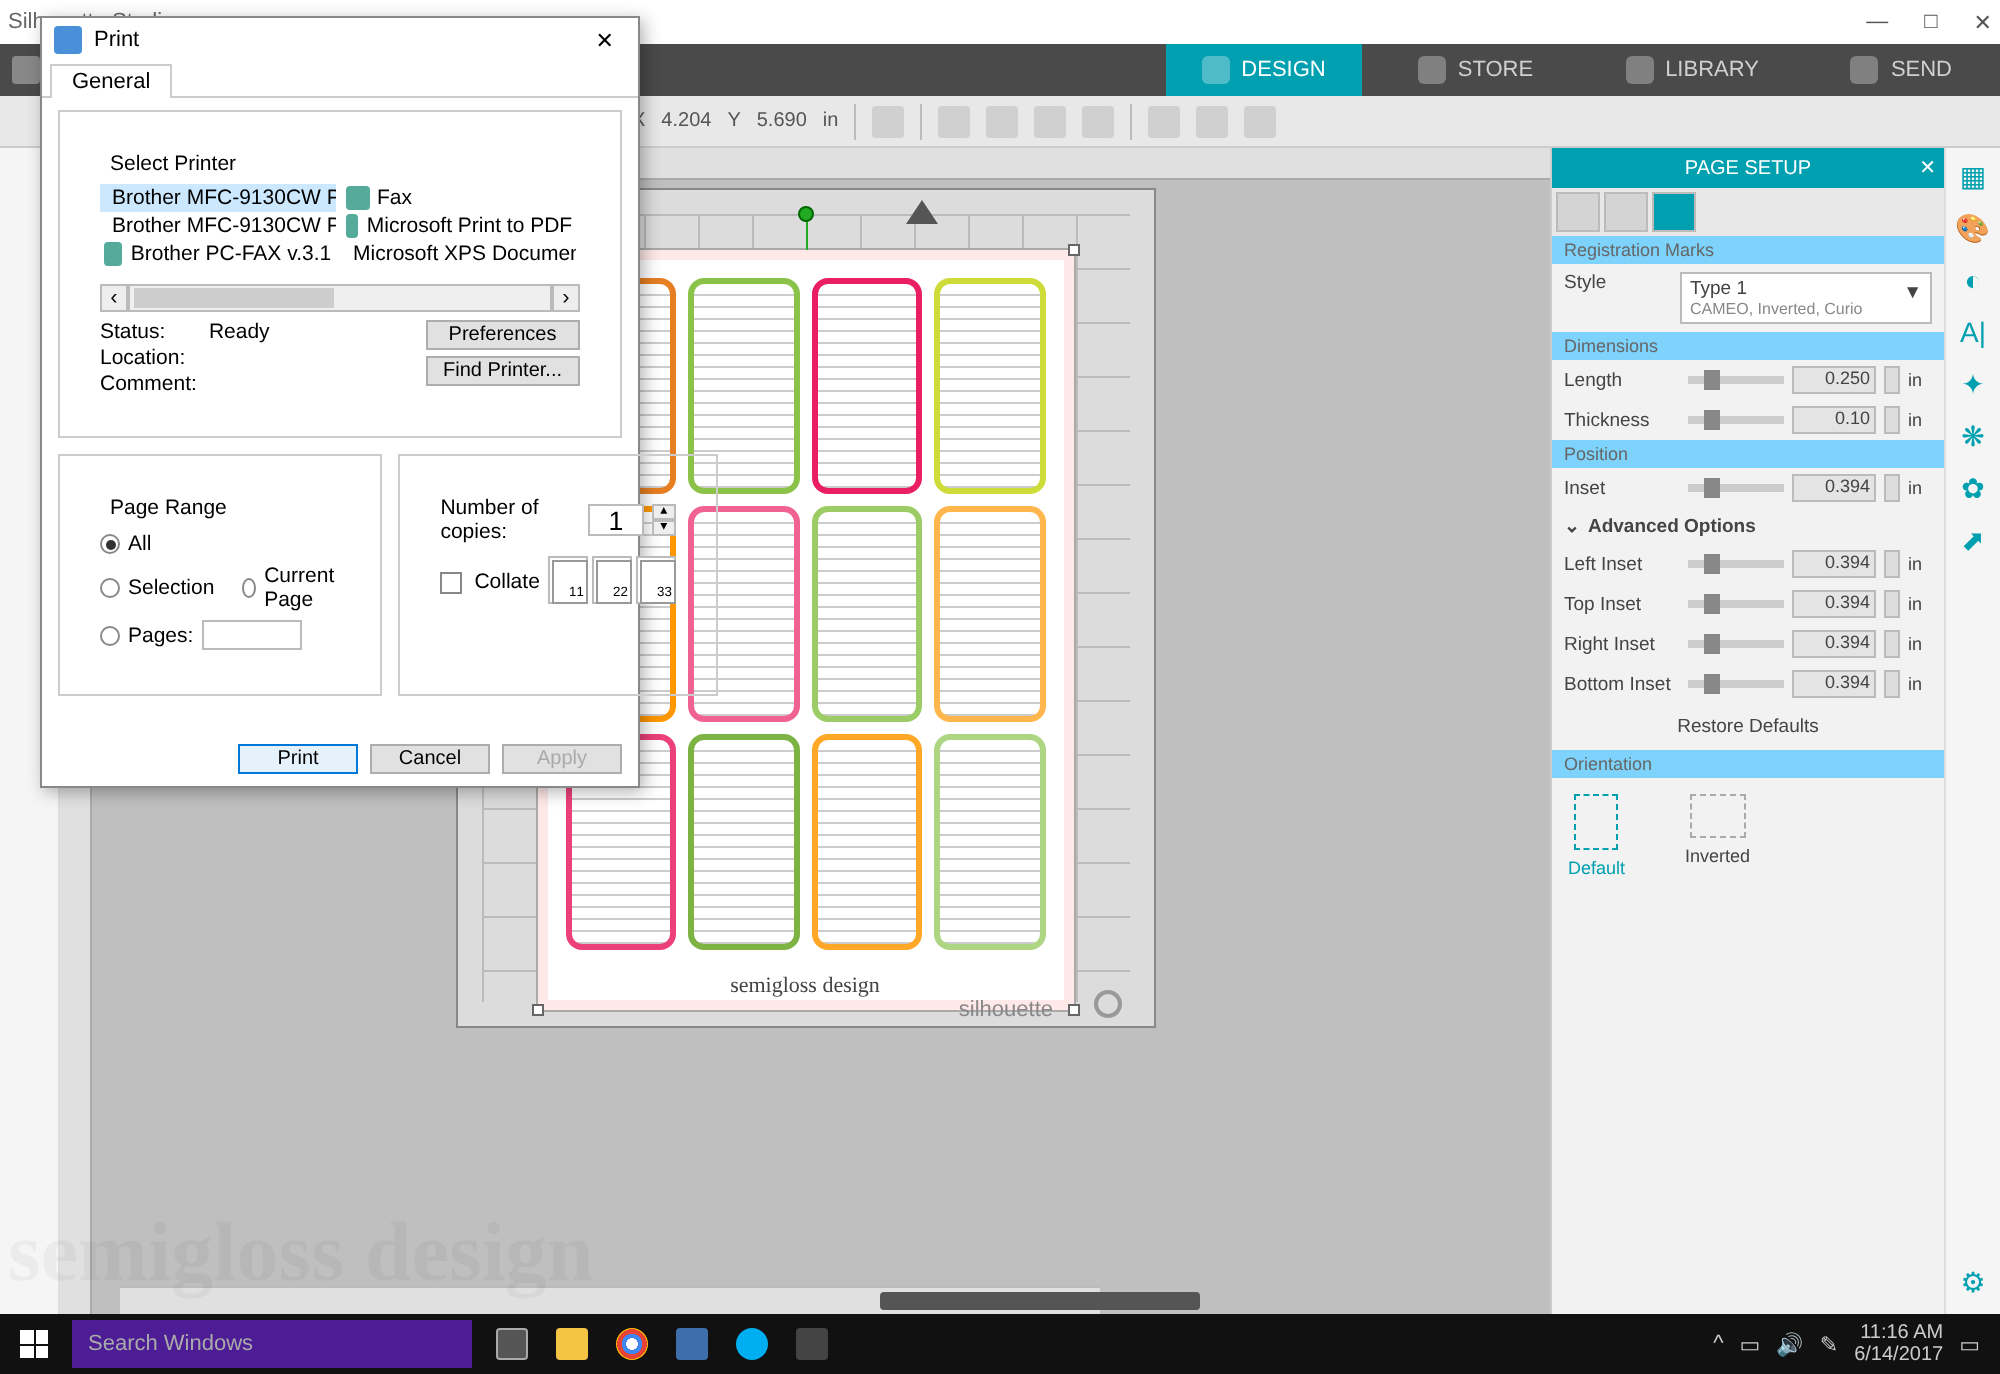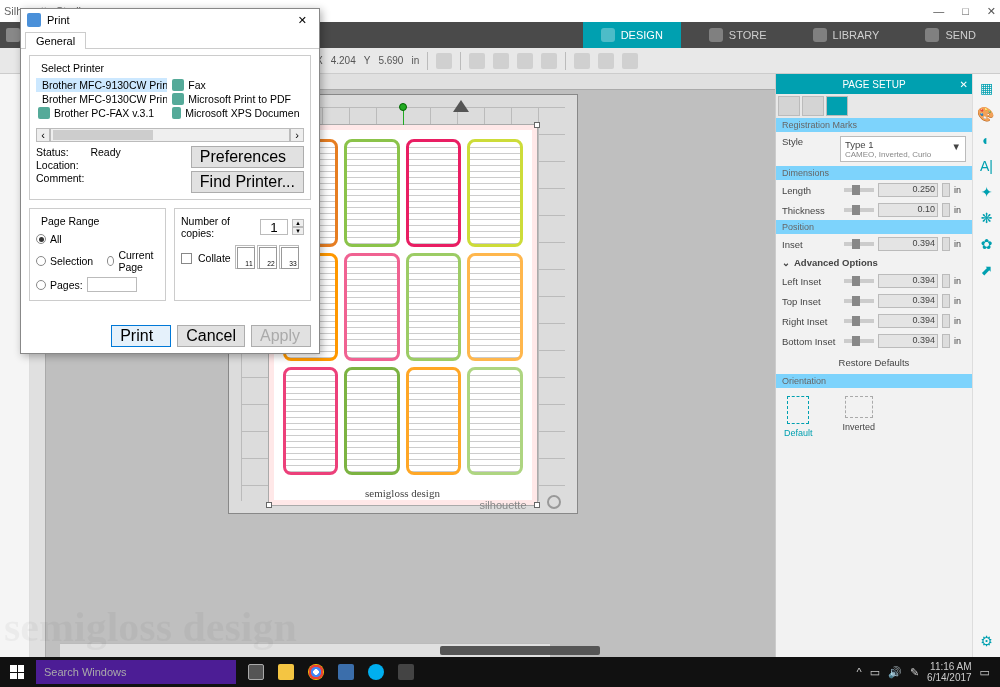--- a/index.html
+++ b/index.html
@@ -44,21 +44,21 @@
 .right-area { width: 225px; display:flex; }
 .right-panel { flex:1; background: #f2f2f2; border-left:1px solid #ccc; display:flex; flex-direction:column; font-size:10px; color:#444; }
 .panel-header { background:#00a0b0; color:#fff; height:20px; display:flex; align-items:center; justify-content:center; font-size:10px; position:relative;}
 .panel-header .x { position:absolute; right:4px; }
 .panel-tabs { height:24px; background:#e8e8e8; display:flex; gap:2px; padding:2px;}
 .panel-tab { width:22px; height:20px; background:#d4d4d4; border:1px solid #bbb;}
 .panel-tab.active { background:#00a0b0;}
 .panel-section-title { background:#7dd3fc; padding:2px 6px; font-size:9px; color:#666;}
 .panel-row { display:flex; align-items:center; padding:3px 6px; gap:4px;}
 .panel-row label { width:58px; font-size:9.5px;}
-.panel-row .val { width:60px; height:14px; background:#e4e4e4; border:1px solid #bbb; font-size:9px; text-align:right; padding-right:2px;}
+.panel-row .val { width:42px; height:14px; background:#e4e4e4; border:1px solid #bbb; font-size:9px; text-align:right; padding-right:2px;}
 .panel-row .slider { flex:1; height:4px; background:#ccc; position:relative;}
 .panel-row .slider::after { content:''; position:absolute; left:8px; top:-3px; width:8px; height:10px; background:#888; }
 .panel-row .spin { width:8px; height:14px; background:#ddd; border:1px solid #bbb;}
 .panel-row .unit { font-size:9px; width:12px;}
 .style-row { display:flex; padding:4px 6px; align-items:flex-start;}
 .style-row label{ width:58px; font-size:9.5px;}
 .style-row .dd { flex:1; border:1px solid #bbb; background:#fff; padding:2px 4px; position:relative; font-size:9.5px;}
 .style-row .dd .sub{ font-size:8px; color:#888;}
 .style-row .dd .caret{position:absolute; right:4px; top:4px;}
 .adv-row { padding:3px 6px; font-size:9.5px; font-weight:bold; display:flex; align-items:center; gap:4px;}
@@ -77,37 +77,37 @@
 .hscroll .thumb { position:absolute; left:380px; width:160px; top:2px; bottom:2px; background:#555; border-radius:2px;}
 
 
 .dialog { position:absolute; top:8px; left:20px; width:300px; background:#fff; border:1px solid #888; box-shadow: 2px 2px 8px rgba(0,0,0,.3); font-size:11px; z-index:100;}
 .dlg-title { height:22px; display:flex; align-items:center; padding:0 6px; background:#fff;}
 .dlg-title .icon { width:14px; height:14px; background:#4a90d9; border-radius:2px; margin-right:6px;}
 .dlg-title .close { margin-left:auto; padding:0 6px;}
 .dlg-tabs { display:flex; border-bottom:1px solid #ccc; padding-left:4px;}
 .dlg-tab { border:1px solid #ccc; border-bottom:none; padding:2px 10px; font-size:11px; background:#fff; position:relative; top:1px;}
 .dlg-body { padding:6px 8px 10px 8px;}
-.group { border:1px solid #ccc; padding:6px; margin-bottom:8px;}
+.group { border:1px solid #ccc; padding:20px; margin-bottom:8px;}
 .group-title { font-size:10.5px; margin:-12px 0 4px 2px; background:#fff; display:inline-block; padding:0 3px;}
 .printer-list { height:48px; border:none; overflow:hidden; font-size:10.5px;}
 .printer-list .col { display:inline-block; vertical-align:top; width:49%;}
 .printer-item { display:flex; align-items:center; gap:4px; padding:1px 2px; white-space:nowrap; overflow:hidden;}
 .printer-item.sel { background:#cce8ff;}
 .printer-item .picon { width:12px; height:12px; background:#5a9; border-radius:2px;}
 .hscroll-mini { height:14px; display:flex; align-items:center; margin-top:2px;}
 .hscroll-mini .arrow{ width:14px; height:14px; border:1px solid #bbb; background:#eee; text-align:center; line-height:12px;}
 .hscroll-mini .track{ flex:1; height:14px; border:1px solid #bbb; background:#efefef; position:relative;}
 .hscroll-mini .thumb{ position:absolute; left:2px; width:100px; top:1px; bottom:1px; background:#cdcdcd;}
 .status-row { display:flex; font-size:10.5px; margin-top:4px;}
 .status-labels { display:flex; flex-direction:column; gap:1px;}
 .status-labels span:first-child { display:inline;}
 .status-col { display:flex; flex-direction:column; gap:1px; margin-left:6px;}
 .status-btns { margin-left:auto; display:flex; flex-direction:column; gap:3px;}
-.btn { border:1px solid #adadad; background:#e1e1e1; padding:1px 8px; font-size:16px; min-width:60px; text-align:left;}
+.btn { border:1px solid #adadad; background:#e1e1e1; padding:1px 8px; font-size:10px; min-width:60px; text-align:center;}
 .range-copies { display:flex; gap:8px;}
 .range { flex:1;}
 .copies { flex:1;}
 .radio-row { display:flex; align-items:center; gap:4px; font-size:10.5px; margin:2px 0;}
 .radio { width:10px; height:10px; border:1px solid #888; border-radius:50%; display:inline-flex; align-items:center; justify-content:center;}
 .radio.checked::after { content:''; width:5px; height:5px; background:#333; border-radius:50%;}
 .pages-input { width:50px; height:15px; border:1px solid #bbb; background:#fff;}
 .copies-row { display:flex; align-items:center; gap:4px; font-size:10.5px;}
 .num-input { width:28px; height:16px; border:1px solid #bbb; text-align:center;}
 .spinner { display:flex; flex-direction:column;}

